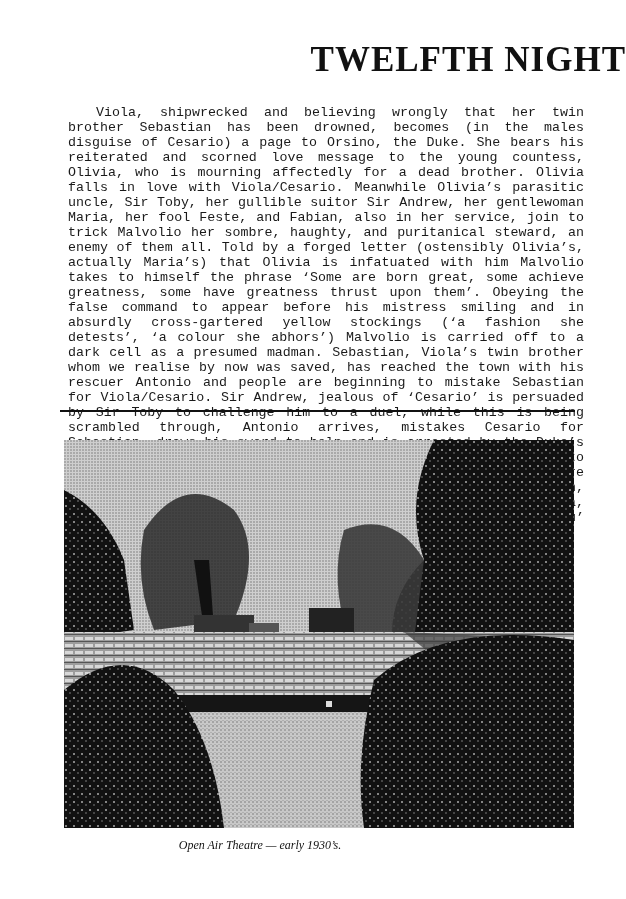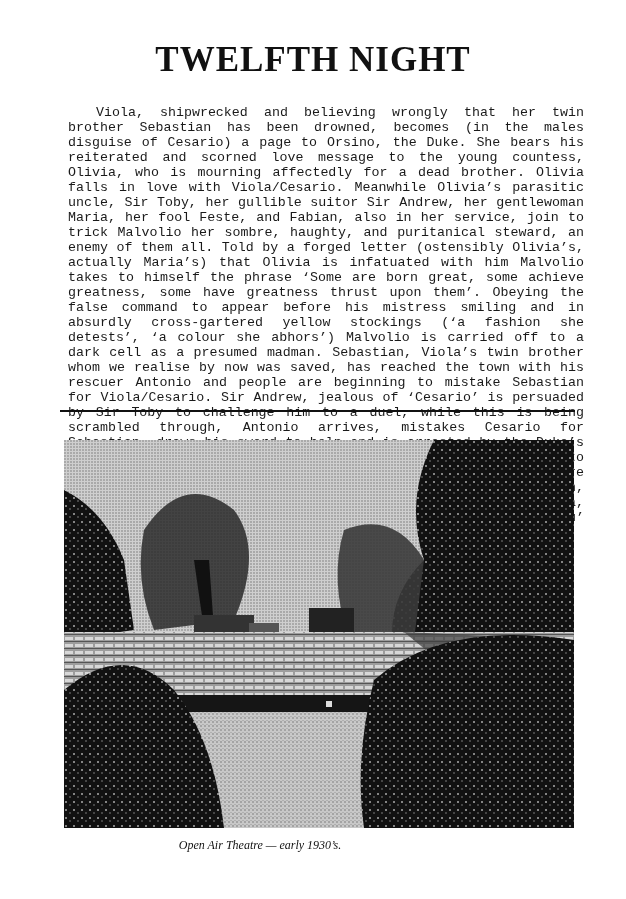--- a/index.html
+++ b/index.html
@@ -1,21 +1,21 @@
 <!DOCTYPE html>
 <html><head>
 <meta charset="utf-8">
 <style>
   html, body { margin: 0; padding: 0; background: #ffffff; }
   body {
     width: 626px; height: 899px; position: relative; overflow: hidden;
     font-family: "Liberation Serif", "DejaVu Serif", serif; color: #111;
   }
   .title {
-    position: absolute; top: 40px; left: 0; width: 626px; text-align: center;
+    position: absolute; top: 40px; left: 0; width: 626px; text-align: right;
     font-family: "Liberation Serif", serif; font-weight: bold;
     font-size: 35px; letter-spacing: 1px; color: #111; margin: 0;
   }
   .synopsis {
     position: absolute; top: 97px; left: 60px; width: 516px;
     font-size: 13.3px; line-height: 15px; text-align: justify;
     text-indent: 28px; margin: 8px; color: #1a1a1a;
     font-family: Liberation Mono, monospace;
   }
   .rule {

